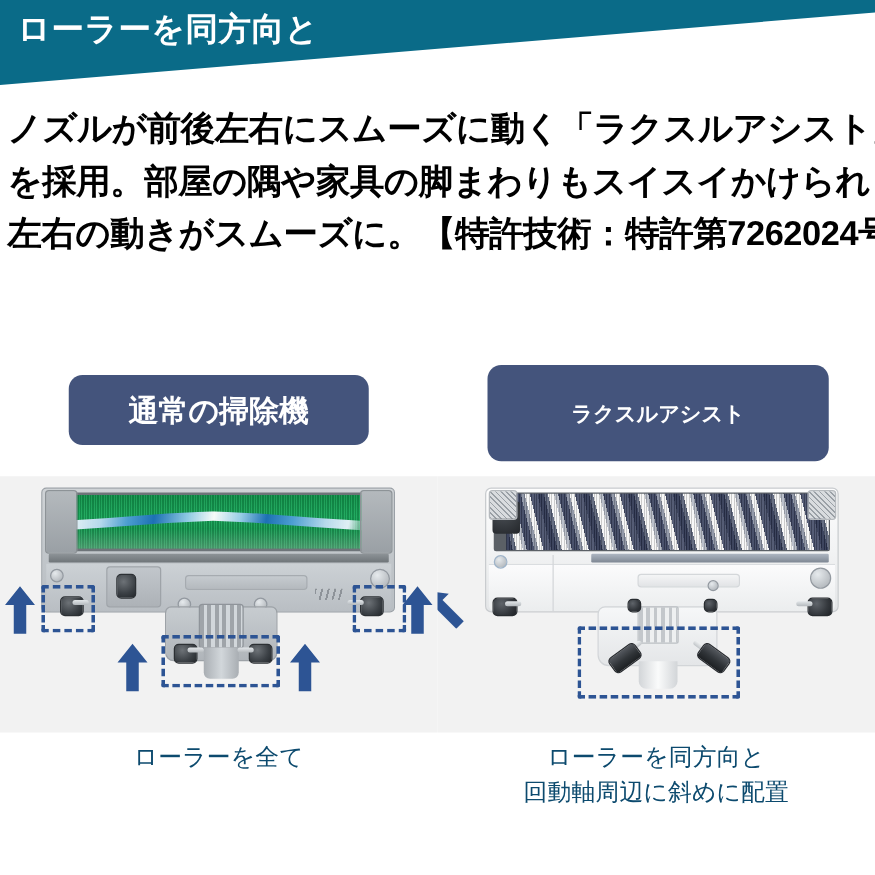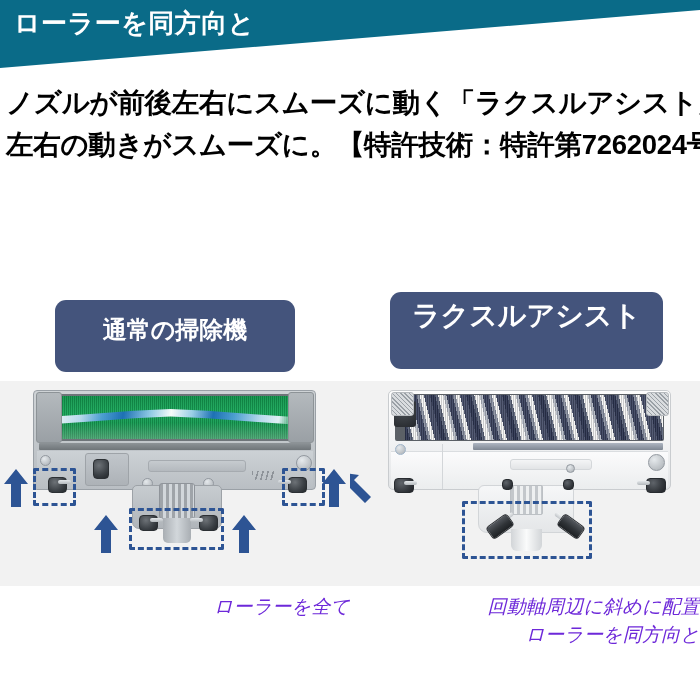--- a/index.html
+++ b/index.html
@@ -82,31 +82,31 @@
     border-radius: 11px;
     color: #ffffff;
     text-align: center;
     font-weight: bold;
     box-sizing: border-box;
   }
   .badge-left {
     left: 55px;
     top: 22px;
     width: 240px;
-    height: 72px;
+    height: 56px;
     line-height: 60px;
     font-size: 24px;
   }
   .badge-right {
     left: 40px;
     top: 14px;
     width: 273px;
     height: 77px;
-    font-size: 28px;
-    padding-top: 8px;
+    font-size: 17px;
+    padding-top: 24px;
     line-height: 31px;
   }
   .badge-right .bl { display: block; }
 
   
   .stage {
     position: absolute;
     left: 0;
     top: 103px;
     width: 350px;
@@ -402,40 +402,40 @@
     position: absolute;
     width: 26px; height: 40px;
   }
   .arrow svg { display: block; }
 
   
   .caption {
     position: absolute;
     top: 315px;
     width: 350px;
-    text-align: right;
-    color: #6d28d9;
+    text-align: center;
+    color: #0c4a6e;
     font-size: 19px;
     line-height: 28px;
     font-weight: normal;
     letter-spacing: 0.2px;
-    font-style: italic;
   }
   .caption .cl { display: block; }
 </style>
 </head>
 <body>
 
 <div class="header">
   <div class="header-shape"></div>
   <div class="header-title">ローラーを同方向と</div>
 </div>
 
 <div class="lede">
   <span class="ln">ノズルが前後左右にスムーズに動く「ラクスルアシスト」</span>
+  <span class="ln">を採用。部屋の隅や家具の脚まわりもスイスイかけられ</span>
   <span class="ln">左右の動きがスムーズに。【特許技術：特許第7262024号】</span>
 </div>
 
 <div class="compare">
 
   <div class="col col-left">
 
     <div class="badge badge-left">通常の掃除機</div>
 
     <div class="stage">
@@ -548,17 +548,17 @@
       <div class="dash" style="left:112px;top:120px;width:130px;height:58px;"></div>
 
       <div class="arrow" style="left:-10px;top:88px;width:34px;height:34px;">
         <svg width="34" height="34" viewBox="0 0 34 34" aria-hidden="true">
           <polygon points="4,4 19,6 14,11 31,28 25,34 8,17 3,22" fill="#2d5494"></polygon>
         </svg>
       </div>
     </div>
 
     <div class="caption">
+      <span class="cl">ローラーを同方向と</span>
       <span class="cl">回動軸周辺に斜めに配置</span>
-      <span class="cl">ローラーを同方向と</span>
     </div>
   </div>
 </div>
 
 </body></html>

